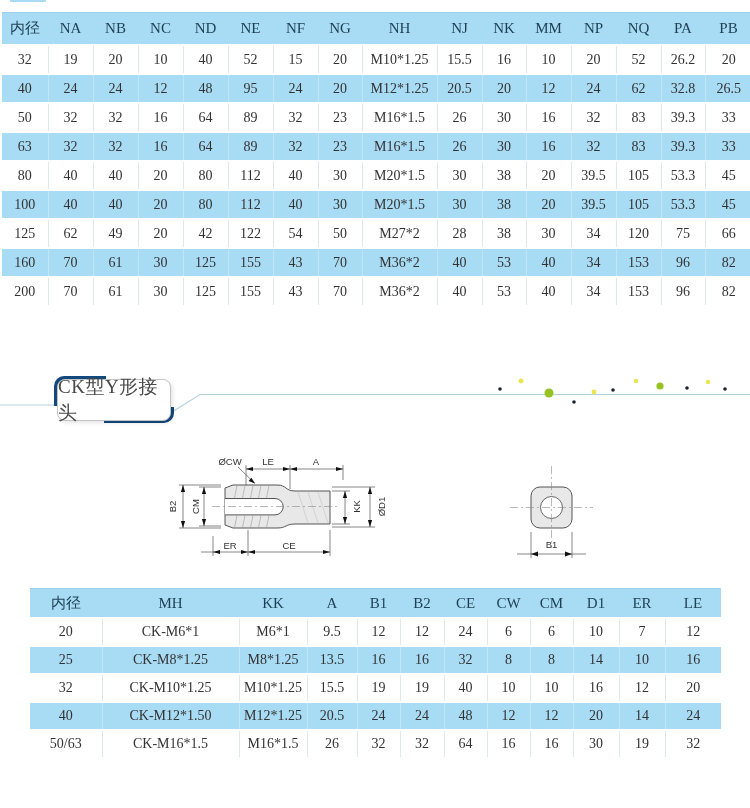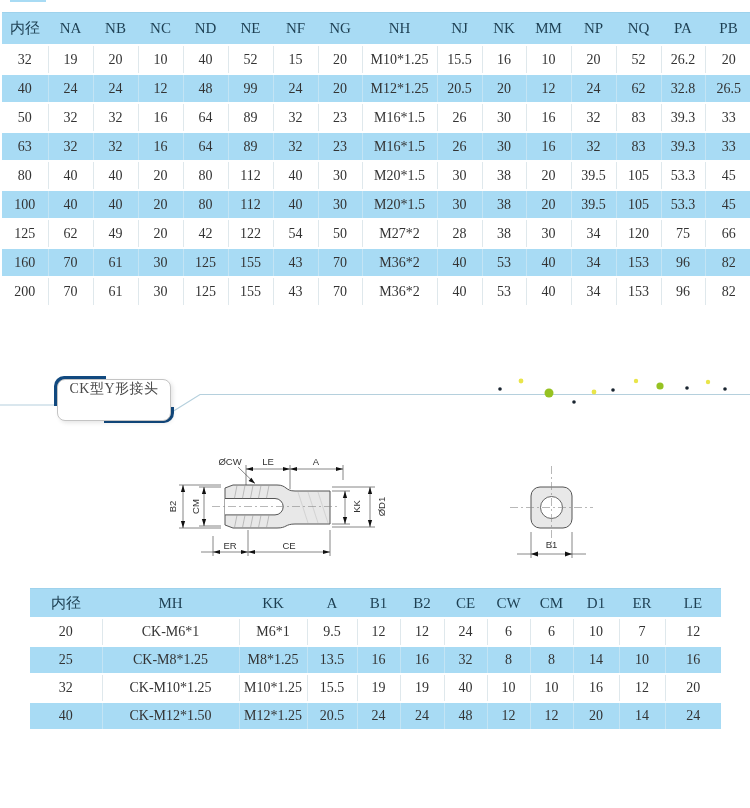--- a/index.html
+++ b/index.html
@@ -36,22 +36,22 @@
 
   
   .top-sliver{position:absolute;left:10px;top:0;width:36px;height:2px;background:#a8dbf4;}
 
   
   .band-svg{position:absolute;left:0;top:376px;width:750px;height:50px;}
   .badge{
       position:absolute;left:57px;top:379px;width:114px;height:42px;
       background:#ffffff;border:1px solid #c4c4c4;border-radius:8px;
       box-shadow:2px 2px 4px rgba(0,0,0,0.10);
-      display:flex;justify-content:center;
-      font-size:14px;color:#4a4a4a;letter-spacing:0.5px;box-sizing:border-box;
+      display:flex;align-items:center;justify-content:center;
+      font-size:19px;color:#4a4a4a;letter-spacing:0.5px;box-sizing:border-box;
   }
   .badge-arc-tl{
       position:absolute;left:54px;top:376px;width:52px;height:30px;box-sizing:border-box;
       border-top:4px solid #124a80;border-left:4px solid #124a80;border-top-left-radius:10px;
   }
   .badge-arc-br{
       position:absolute;left:104px;top:407px;width:70px;height:16px;box-sizing:border-box;
       border-bottom:4px solid #124a80;border-right:4px solid #124a80;border-bottom-right-radius:10px;
   }
 
@@ -126,21 +126,21 @@
           <td>52</td>
           <td>26.2</td>
           <td>20</td>
         </tr>
         <tr class="alt">
           <td>40</td>
           <td>24</td>
           <td>24</td>
           <td>12</td>
           <td>48</td>
-          <td>99</td>
+          <td>95</td>
           <td>24</td>
           <td>20</td>
           <td>M12*1.25</td>
           <td>20.5</td>
           <td>20</td>
           <td>12</td>
           <td>24</td>
           <td>62</td>
           <td>32.8</td>
           <td>26.5</td>
@@ -489,16 +489,30 @@
           <td>20.5</td>
           <td>24</td>
           <td>24</td>
           <td>48</td>
           <td>12</td>
           <td>12</td>
           <td>20</td>
           <td>14</td>
           <td>24</td>
         </tr>
+        <tr>
+          <td>50/63</td>
+          <td>CK-M16*1.5</td>
+          <td>M16*1.5</td>
+          <td>26</td>
+          <td>32</td>
+          <td>32</td>
+          <td>64</td>
+          <td>16</td>
+          <td>16</td>
+          <td>30</td>
+          <td>19</td>
+          <td>32</td>
+        </tr>
       </tbody>
   </table>
 
 </div>
 
 </body></html>

